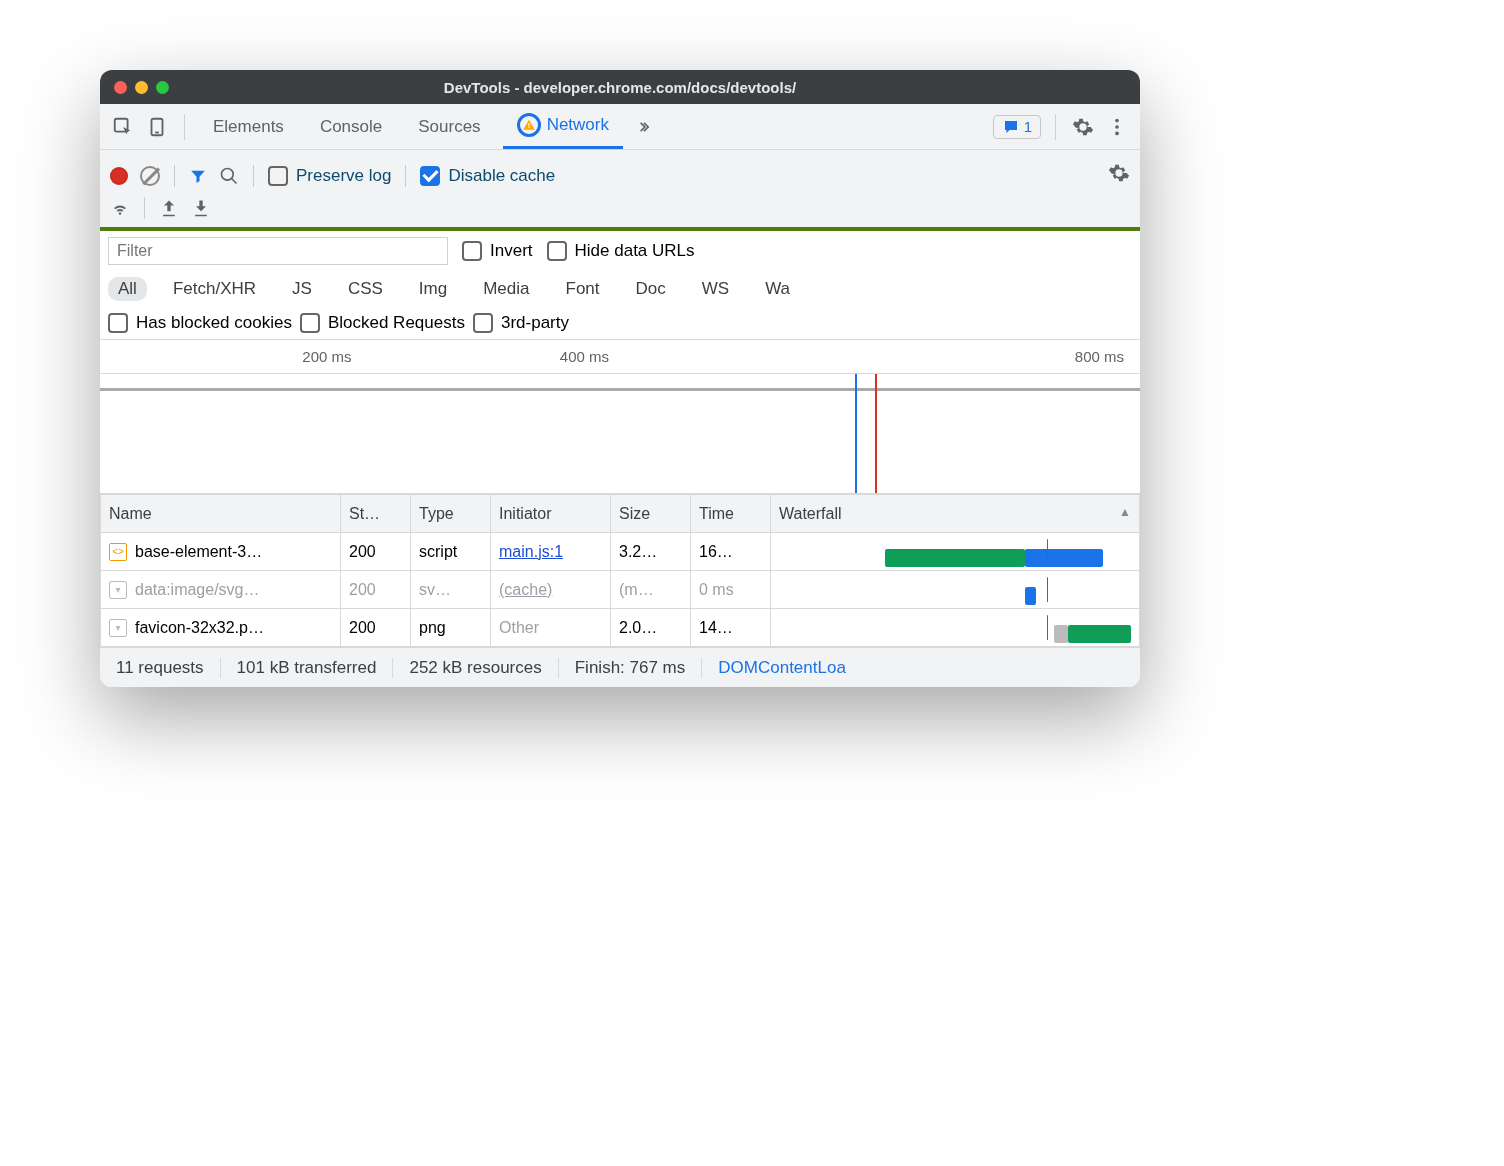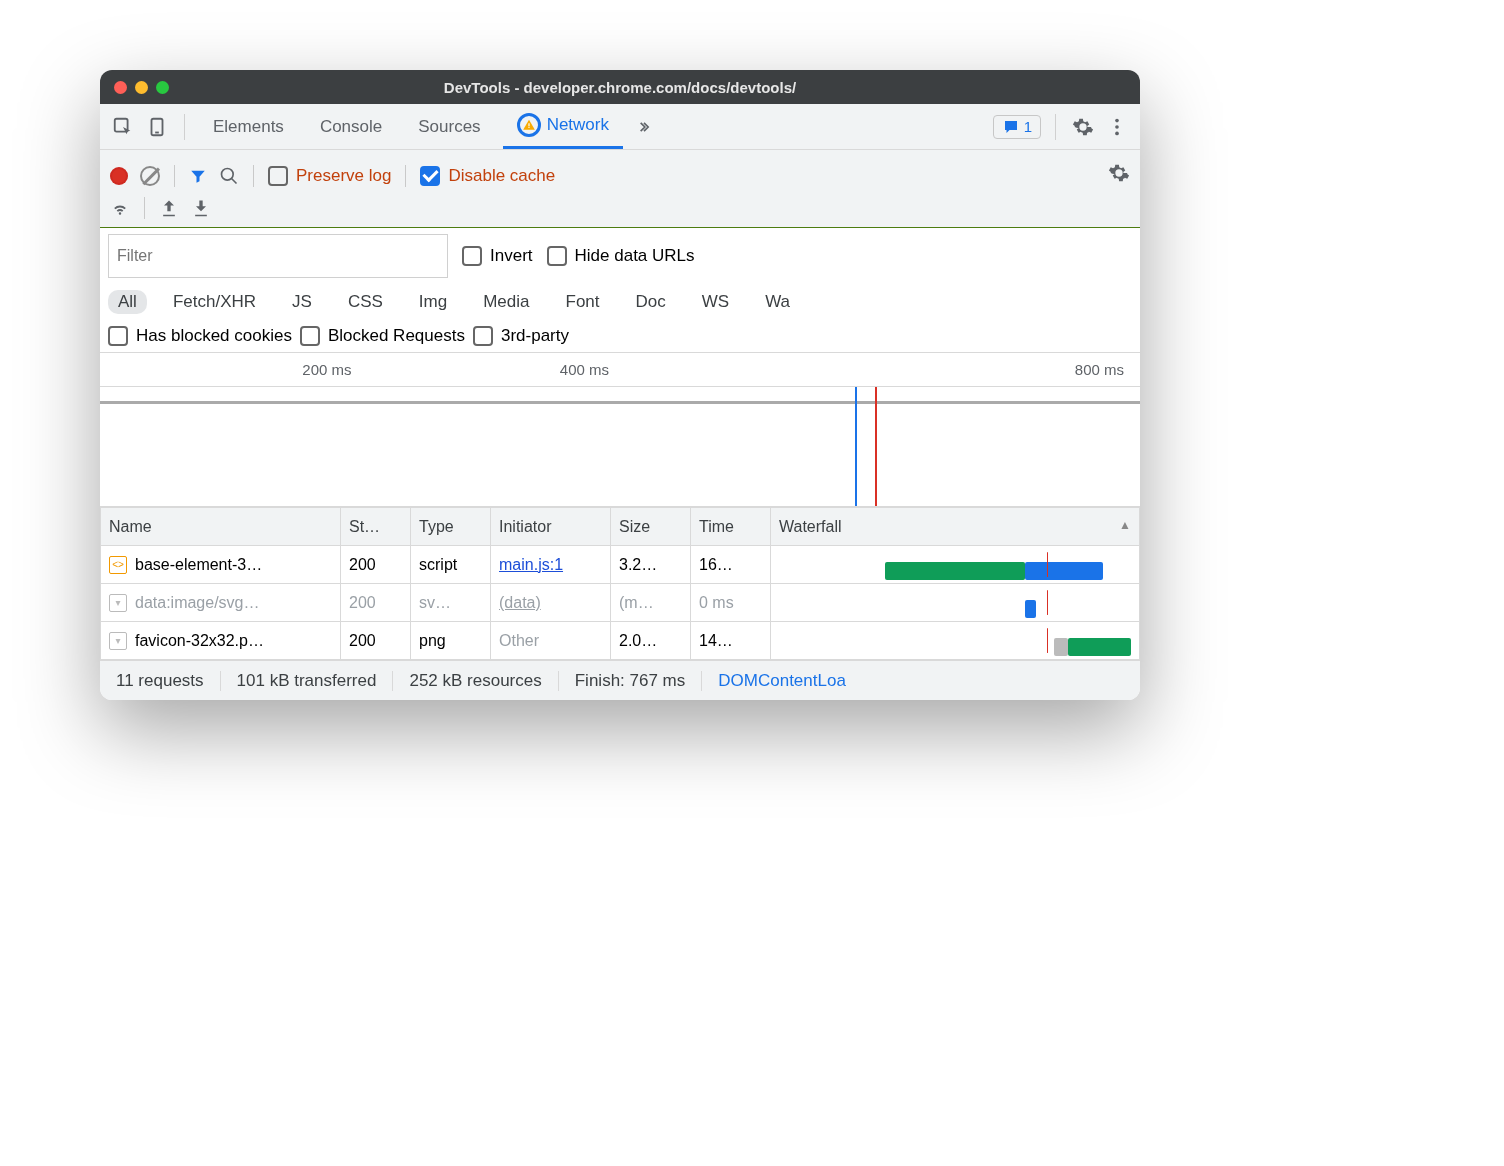--- a/index.html
+++ b/index.html
@@ -76,23 +76,23 @@
   padding: 2px 8px; color: #1a73e8; font-size: 15px;
 }
 .badge svg { width: 18px; height: 18px; fill: #1a73e8; }
 .gear, .kebab { color: #5f6368; }
 .spacer { flex: 1; }
 
 
 .net-toolbar {
   background: #f1f3f4;
   padding: 8px 10px 4px;
-  border-bottom: 1px solid #4d7c0f;
+  border-bottom: 4px solid #4d7c0f;
   font-size: 17px;
-  color: #c2410c;
+  color: #0c4a6e;
 }
 .net-row { display: flex; align-items: center; gap: 12px; padding: 4px 0; }
 .dot-red { width: 18px; height: 18px; border-radius: 50%; background: #d93025; box-shadow: 0 0 0 2px #a50e0e33 inset; }
 .no-icon { width: 20px; height: 20px; border: 2.5px solid #888; border-radius: 50%; position: relative; }
 .no-icon::after { content:""; position:absolute; left:-2px; top:7px; width:22px; height:2.5px; background:#888; transform: rotate(-45deg); }
 .funnel { width:18px; height:18px; fill:#1a73e8; }
 .search-ico { width:20px; height:20px; stroke:#5f6368; stroke-width:2; fill:none; }
 .vs2 { width:1px; height:22px; background:#c9c9c9; margin: 0 2px; }
 .chk { width:20px; height:20px; border:2px solid #666; border-radius:4px; display:inline-flex; align-items:center; justify-content:center; position: relative; flex-shrink:0; }
 .chk.on { background:#1a73e8; border-color:#1a73e8; }
@@ -102,21 +102,21 @@
 .gear2 { color:#5f6368; margin-left:auto; }
 
 
 .filter-bars {
   background:#fff;
   border-bottom: 1px solid #d9d9d9;
   font-size:17px;
 }
 .filter-row1 { display:flex; align-items:center; padding:6px 8px; gap:14px; }
 .filter-input {
-  width: 340px; height: 44px; border: 1px solid #d0d0d0;
+  width: 340px; height: 28px; border: 1px solid #d0d0d0;
   padding: 0 8px; font-size: 16px; color: #888; background:#fff;
 }
 .filter-row2 { display:flex; align-items:center; flex-wrap:wrap; gap:16px; padding:6px 8px; color:#3c4043; }
 .pill { padding: 2px 10px; border-radius: 10px; }
 .pill.active { background:#e4e6e8; }
 .filter-row3 { display:flex; align-items:center; gap:8px; padding:6px 8px; }
 
 
 .timeline-hdr {
   height: 34px; border-bottom: 1px solid #d9d9d9;
@@ -386,21 +386,21 @@
         </tr>
         <tr class="dim">
           <td>
             <div class="name-cell">
               <span class="file-ico gray">▾</span>
               <span>data:image/svg…</span>
             </div>
           </td>
           <td>200</td>
           <td>sv…</td>
-          <td><span class="initiator-link dim">(data)</span></td>
+          <td><span class="initiator-link dim">(cache)</span></td>
           <td>(m…</td>
           <td>0 ms</td>
           <td>
             <div class="wf-cell">
               <div class="wf-bar" style="left:70%;width:3%;background:#1a73e8"></div>
               <div class="wf-bar" style="left:76%;width:1px;top:0;height:100%;background:#d93025"></div>
             </div>
           </td>
         </tr>
         <tr>

